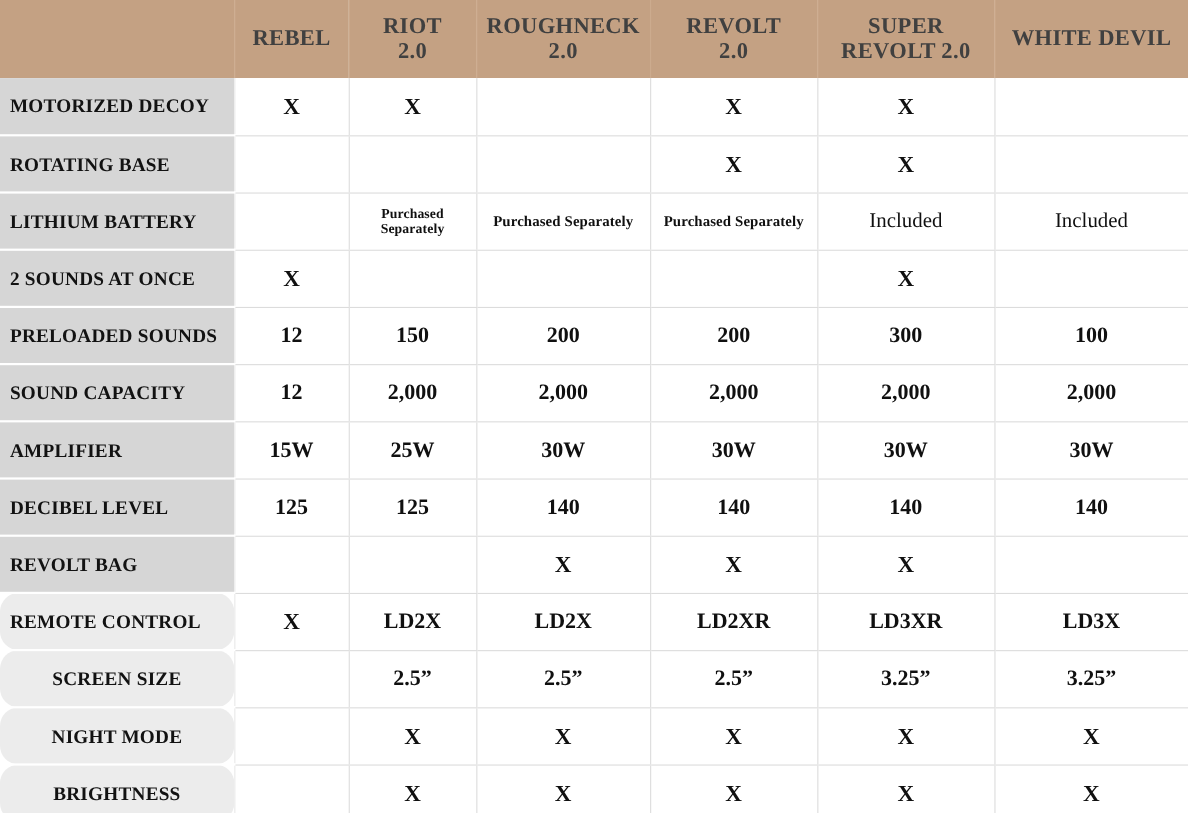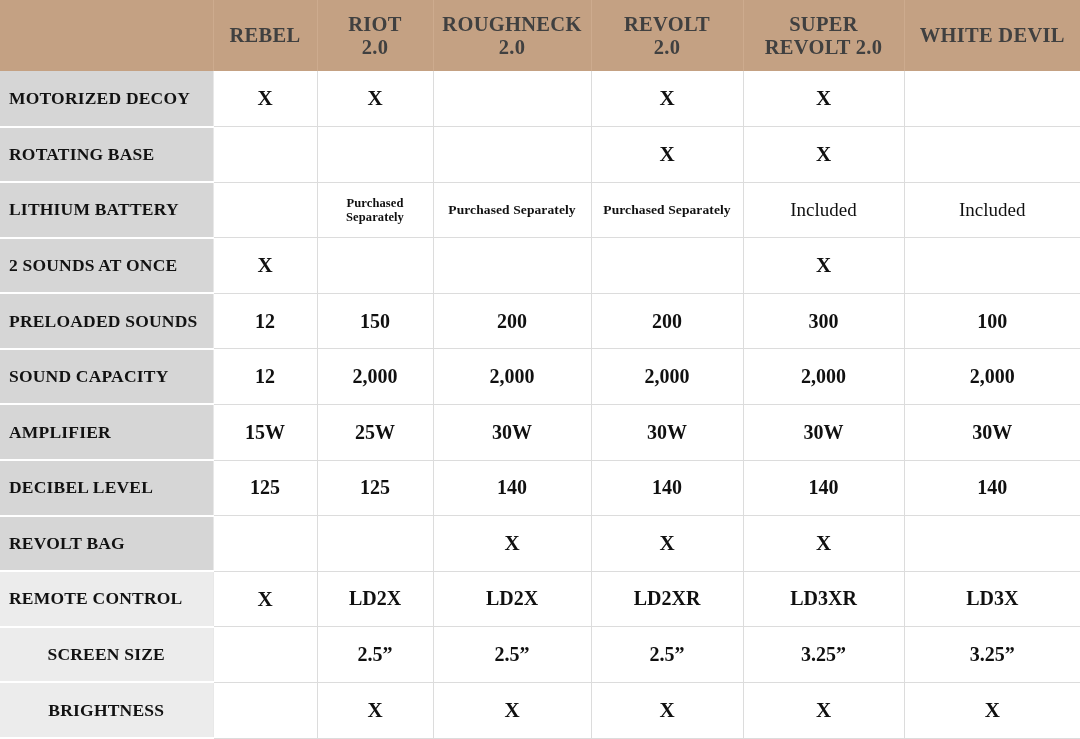--- a/index.html
+++ b/index.html
@@ -64,20 +64,21 @@
     text-align: left;
     vertical-align: middle;
     padding: 0 9px;
     border-bottom: 2px solid #ffffff;
     border-right: 1px solid #e8e8e8;
     white-space: nowrap;
   }
   tr.light-section td.row-label {
     background: #ececec;
     border-bottom: 2px solid #ffffff;
+    border-radius: 17px;
   }
   tr.align-right td.row-label {
     text-align: center;
   }
 
   td.value-cell {
     background: #ffffff;
     color: #101010;
     font-weight: bold;
     font-size: 20px;
@@ -225,20 +226,29 @@
       <tr class="light-section align-right">
         <td class="row-label">SCREEN SIZE</td>
         <td class="value-cell empty"></td>
         <td class="value-cell">2.5”</td>
         <td class="value-cell">2.5”</td>
         <td class="value-cell">2.5”</td>
         <td class="value-cell">3.25”</td>
         <td class="value-cell">3.25”</td>
       </tr>
       <tr class="light-section align-right">
+        <td class="row-label">NIGHT MODE</td>
+        <td class="value-cell empty"></td>
+        <td class="value-cell mark">X</td>
+        <td class="value-cell mark">X</td>
+        <td class="value-cell mark">X</td>
+        <td class="value-cell mark">X</td>
+        <td class="value-cell mark">X</td>
+      </tr>
+      <tr class="light-section align-right">
         <td class="row-label">BRIGHTNESS</td>
         <td class="value-cell empty"></td>
         <td class="value-cell mark">X</td>
         <td class="value-cell mark">X</td>
         <td class="value-cell mark">X</td>
         <td class="value-cell mark">X</td>
         <td class="value-cell mark">X</td>
       </tr>
     </tbody>
 </table>

